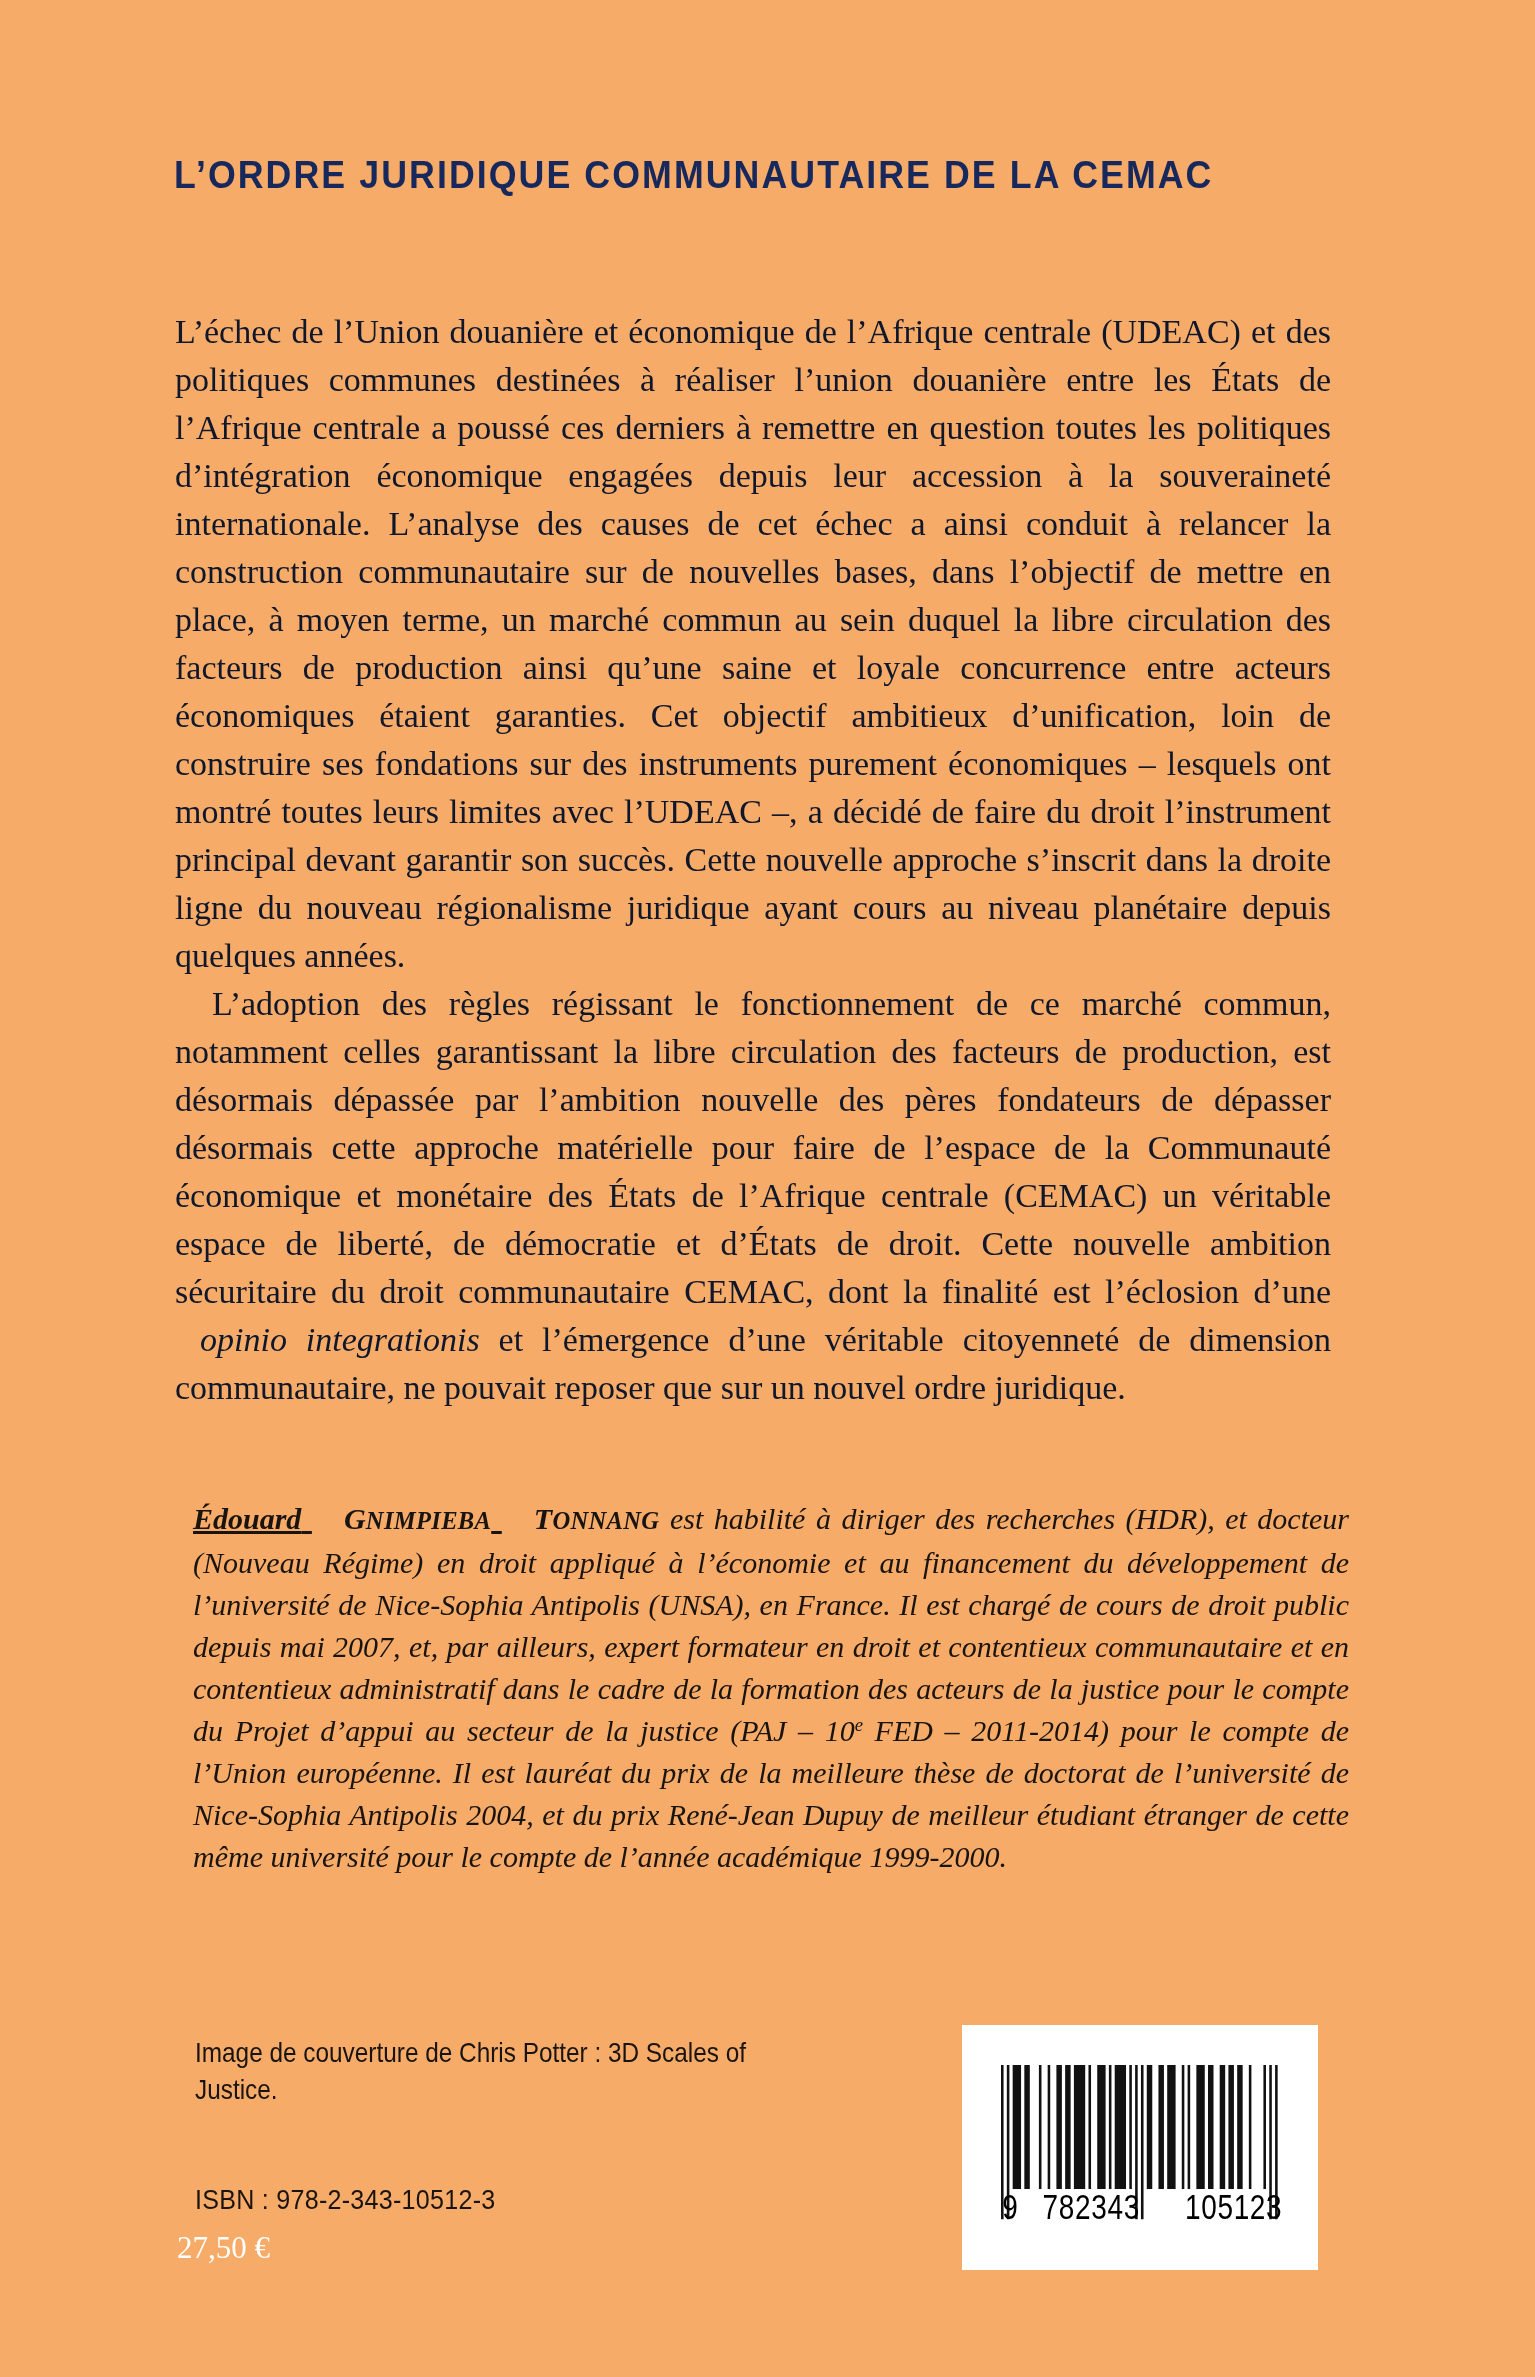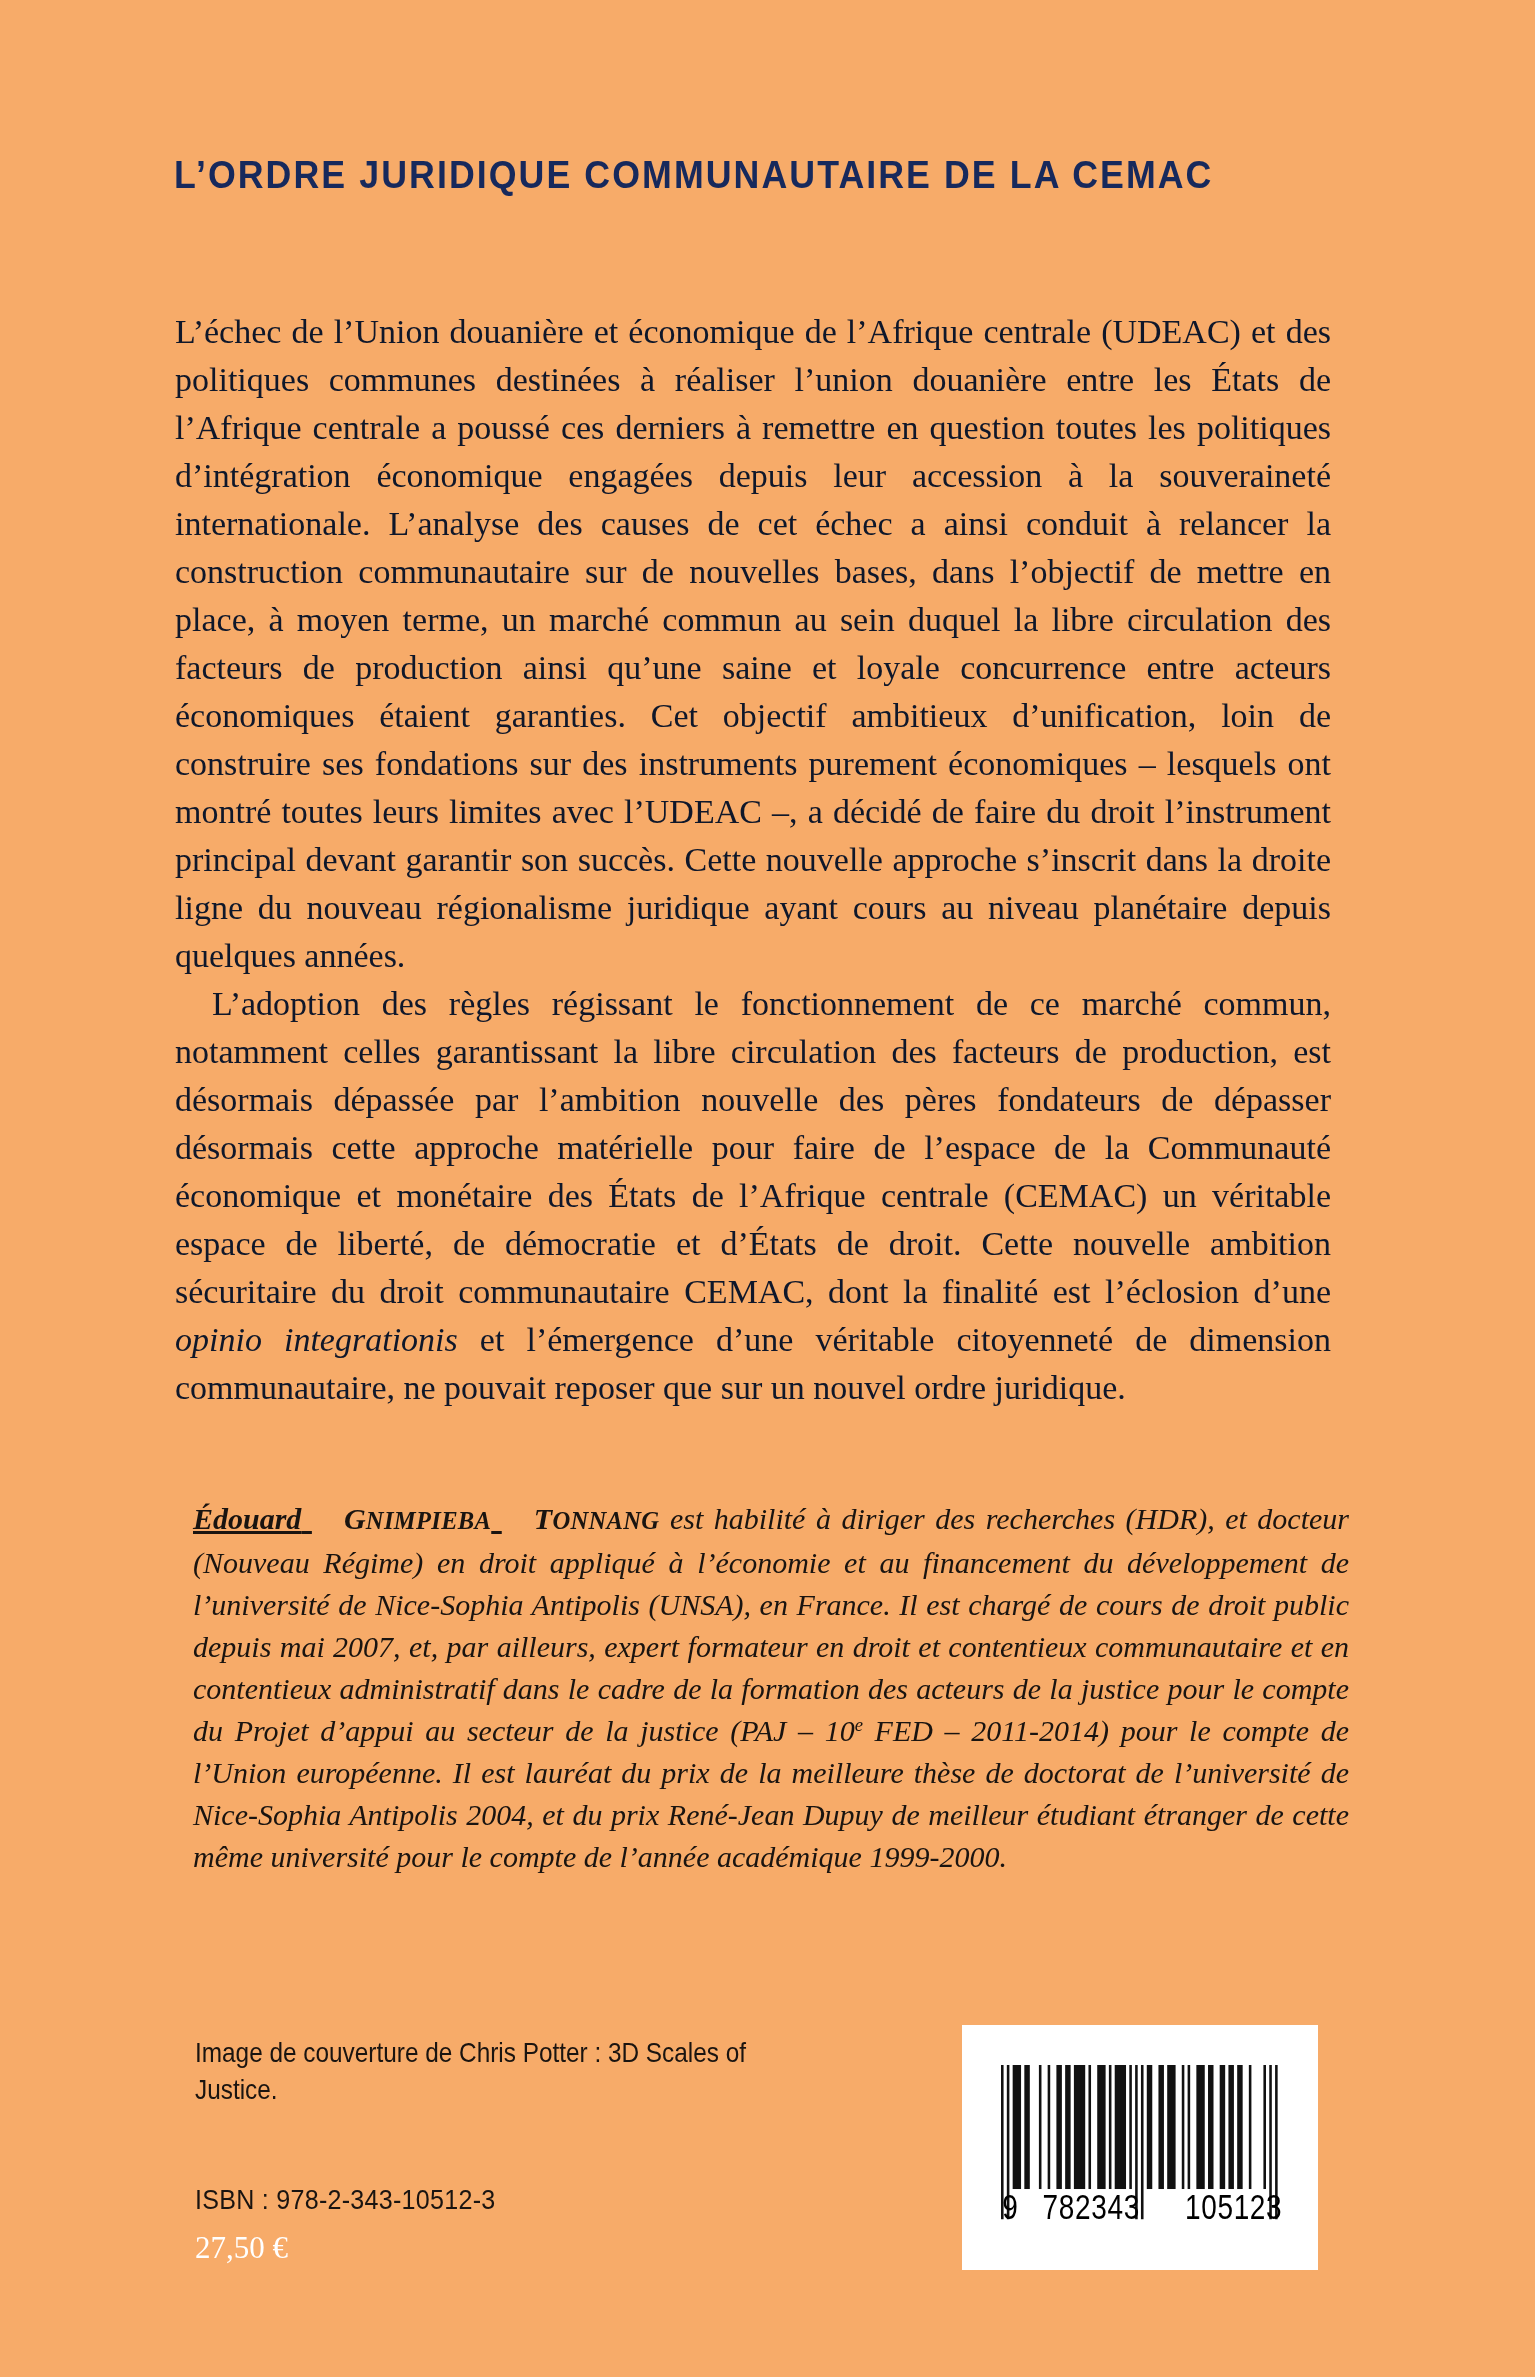--- a/index.html
+++ b/index.html
@@ -55,20 +55,21 @@
   }
   .body-block p {
     margin: 0;
     text-indent: 0;
   }
   .body-block p.indent {
     text-indent: 37px;
   }
   .body-block em {
     font-style: italic;
+    margin-left: 25px;
   }
 
   
   .bio-block {
     position: absolute;
     left: 193px;
     top: 1498px;
     width: 1156px;
     color: #1a1410;
     font-size: 30px;
@@ -123,21 +124,21 @@
     font-family: "Liberation Sans", "DejaVu Sans", sans-serif;
     font-size: 28.5px;
     letter-spacing: 0.3px;
     line-height: 1;
     white-space: nowrap;
     transform: scaleX(0.88);
     transform-origin: left top;
   }
   .price {
     position: absolute;
-    left: 195px;
+    left: 177px;
     top: 2232px;
     color: #ffffff;
     font-family: "Liberation Serif", "DejaVu Serif", serif;
     font-size: 31px;
     line-height: 1;
     white-space: nowrap;
   }
 
   
   .barcode-box {

